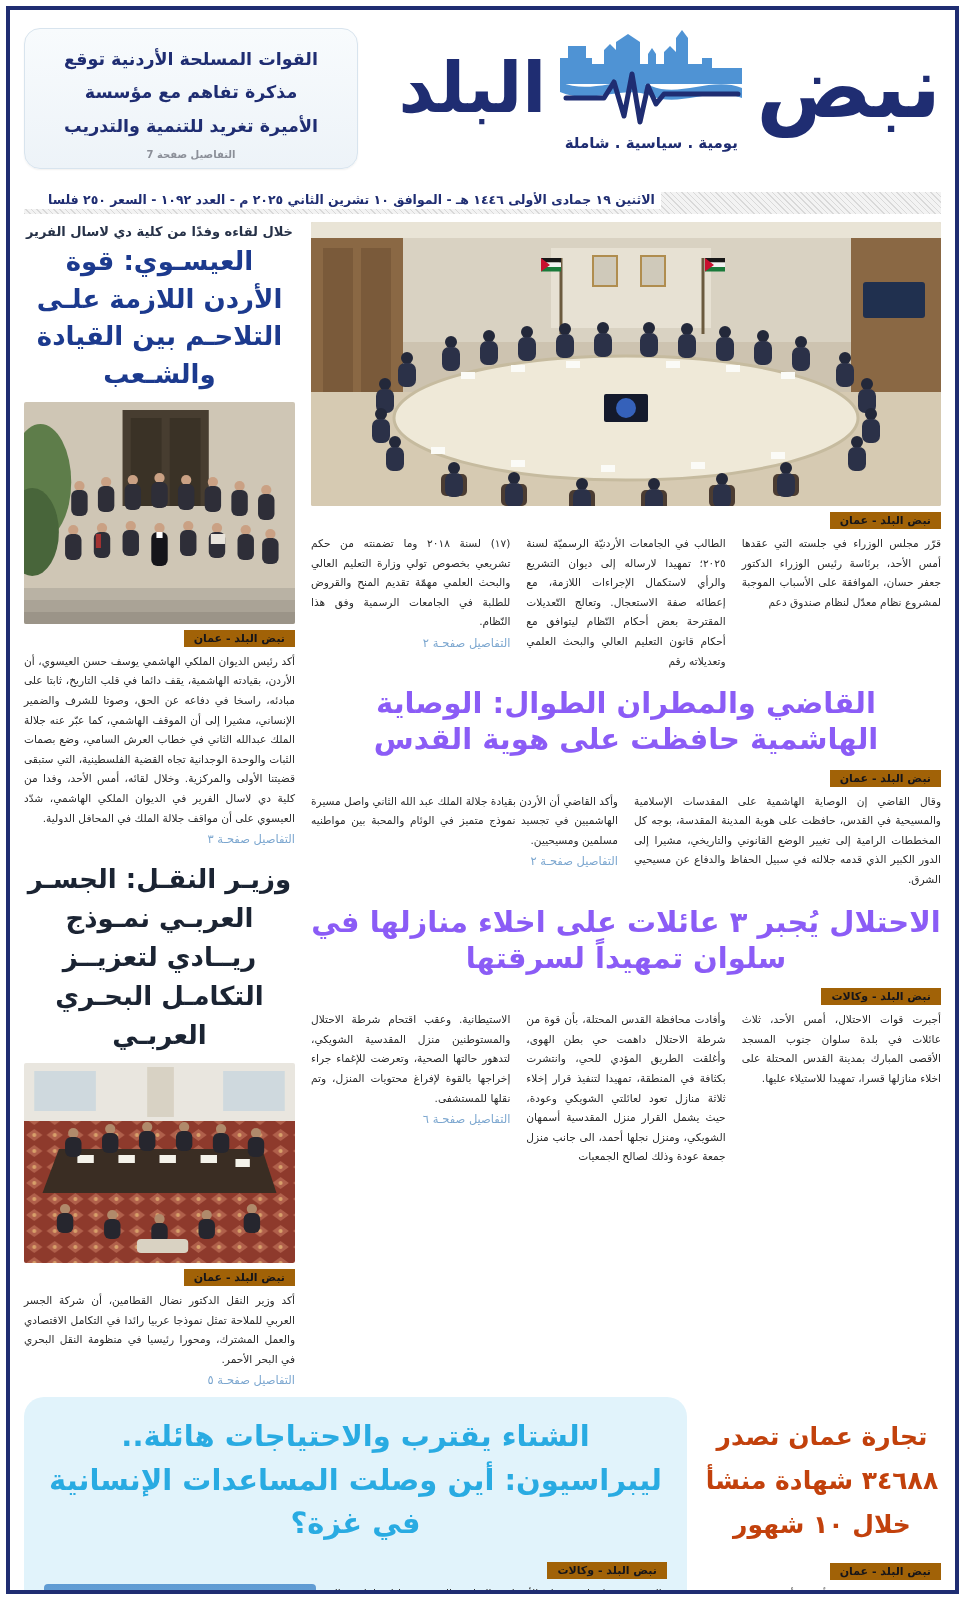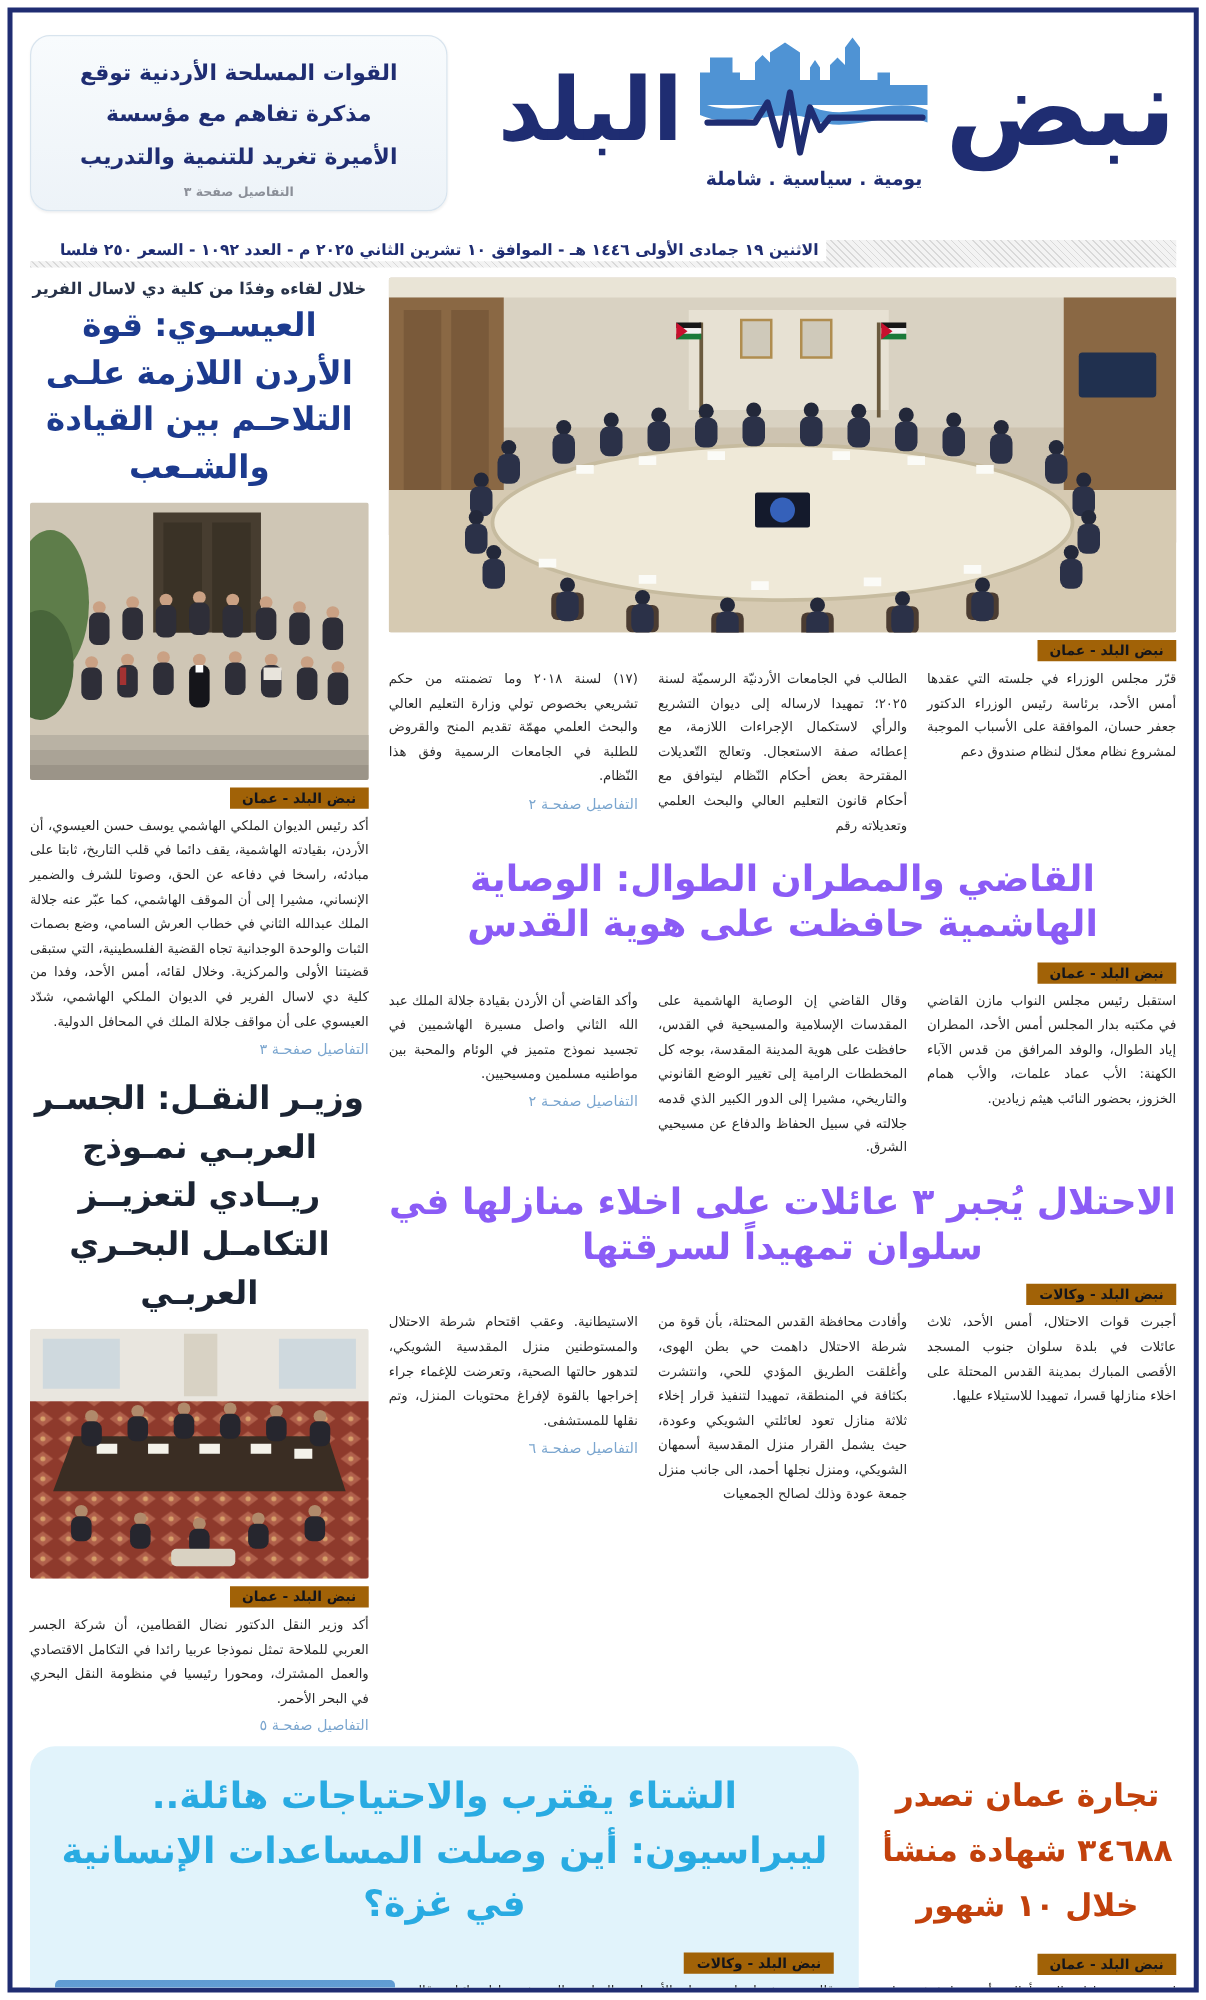--- a/index.html
+++ b/index.html
@@ -62,21 +62,21 @@
           <path d="M8 60 L8 34 L16 34 L16 22 L34 22 L34 34 L40 34 L40 40 L52 40 L52 26 L58 20 L64 26 L64 18 L76 10 L88 18 L88 40 L96 40 L96 30 L100 24 L104 30 L104 40 L112 40 L112 28 L118 22 L124 28 L124 14 L130 6 L136 14 L136 40 L150 40 L150 34 L160 34 L160 44 L190 44 L190 60 Z" fill="#4f93d4"></path>
           <path d="M8 58 C 40 72, 70 50, 99 62 C 128 74, 160 52, 190 64 L190 74 C 160 62, 128 84, 99 72 C 70 60, 40 82, 8 68 Z" fill="#4f93d4"></path>
           <polyline points="14,74 52,74 62,58 72,92 80,50 88,98 96,62 104,80 112,70 150,70 186,70" fill="none" stroke="#1f2d72" stroke-width="5" stroke-linejoin="round" stroke-linecap="round"></polyline>
         </svg>
         <span class="tagline">يومية . سياسية . شاملة</span>
       </div>
       <span class="logo-word balad">البلد</span>
     </div>
     <div class="promo-box">
       <div class="promo-text">القوات المسلحة الأردنية توقع مذكرة تفاهم مع مؤسسة الأميرة تغريد للتنمية والتدريب</div>
-      <div class="promo-details">التفاصيل صفحة ٣</div>
+      <div class="promo-details">التفاصيل صفحة 7</div>
     </div>
   </div>
 
   <div class="datebar">
     <span class="date-text">الاثنين ١٩ جمادى الأولى ١٤٤٦ هـ - الموافق ١٠ تشرين الثاني ٢٠٢٥ م - العدد ١٠٩٢ - السعر ٢٥٠ فلسا</span>
   </div>
 
   <div class="main">
 
     <div class="col-lead">
@@ -169,21 +169,20 @@
             <div class="body-text">(١٧) لسنة ٢٠١٨ وما تضمنته من حكم تشريعي بخصوص تولي وزارة التعليم العالي والبحث العلمي مهمّة تقديم المنح والقروض للطلبة في الجامعات الرسمية وفق هذا النّظام.</div>
             <div class="details">التفاصيل صفحـة ٢</div>
           </div>
         </div>
       </div>
 
       <div class="h-green">القاضي والمطران الطوال: الوصاية الهاشمية حافظت على هوية القدس</div>
       <div>
         <span class="tag">نبض البلد - عمان</span>
         <div class="cols3">
-          <div class="c body-text">استقبل رئيس مجلس النواب مازن القاضي في مكتبه بدار المجلس أمس الأحد، المطران إياد الطوال، والوفد المرافق من قدس الآباء الكهنة: الأب عماد علمات، والأب همام الخزوز، بحضور النائب هيثم زيادين.</div>
           <div class="c body-text">وقال القاضي إن الوصاية الهاشمية على المقدسات الإسلامية والمسيحية في القدس، حافظت على هوية المدينة المقدسة، بوجه كل المخططات الرامية إلى تغيير الوضع القانوني والتاريخي، مشيرا إلى الدور الكبير الذي قدمه جلالته في سبيل الحفاظ والدفاع عن مسيحيي الشرق.</div>
           <div class="c">
             <div class="body-text">وأكد القاضي أن الأردن بقيادة جلالة الملك عبد الله الثاني واصل مسيرة الهاشميين في تجسيد نموذج متميز في الوئام والمحبة بين مواطنيه مسلمين ومسيحيين.</div>
             <div class="details">التفاصيل صفحـة ٢</div>
           </div>
         </div>
       </div>
 
       <div class="h-green">الاحتلال يُجبر ٣ عائلات على اخلاء منازلها في سلوان تمهيداً لسرقتها</div>
       <div>

